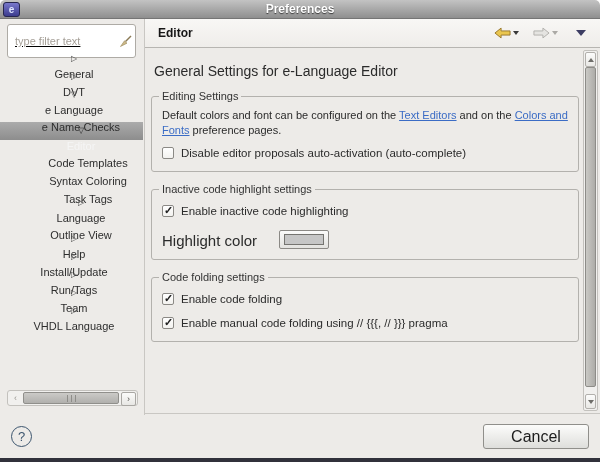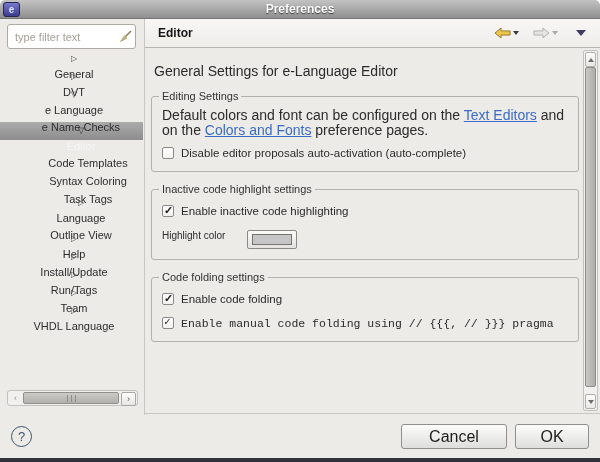--- a/index.html
+++ b/index.html
@@ -11,23 +11,23 @@
   
   .titlebar { position:absolute; left:0; top:0; width:600px; height:19px;
               background:linear-gradient(#c3c3c3,#8f8f8f); border-bottom:1px solid #757575;
               border-radius:5px 5px 0 0; display:flex; align-items:center; box-sizing:border-box; }
   .app-icon { position:absolute; left:3px; top:2px; width:17px; height:15px; }
   .win-title { width:100%; text-align:center; font-size:12px; font-weight:bold; color:#fff;
                text-shadow:0 1px 1px rgba(0,0,0,0.65); }
 
   
   .sidebar { position:absolute; left:0; top:19px; width:143px; height:391px; }
-  .filter-box { position:absolute; left:7px; top:5px; width:129px; height:25px; background:#fff;
+  .filter-box { position:absolute; left:7px; top:5px; width:129px; height:34px; background:#fff;
                 border:1px solid #aeaba5; border-radius:3px; display:flex; align-items:center;
-                padding:0 3px 0 5px; box-sizing:border-box; }
+                padding:0 3px 0 5px; box-sizing:border-box;text-decoration:underline; }
   .filter-box input { border:none; outline:none; background:transparent; flex:1; min-width:0;
                       font-family:"Liberation Sans",sans-serif; font-size:11px; color:#333; }
   .filter-box input::placeholder { color:#a59f97; }
   .broom { flex:0 0 13px; }
 
   .tree { position:absolute; left:0; top:31px; right:0; }
   .tree-row { height:18px; display:flex; align-items:center; font-size:11px; color:#2d2d2d;
               cursor:default; white-space:nowrap;flex-direction:column; }
   .lvl0 { padding-left:5px; } .lvl1 { padding-left:19px; } .lvl2 { padding-left:33px; }
   .twisty { flex:0 0 17px; font-size:8px; color:#4c4c4c; line-height:18px; }
@@ -68,34 +68,34 @@
 
   .viewport { position:absolute; left:0; top:29px; right:0; height:366px;
               border-bottom:1px solid #c9c7c3; box-sizing:border-box; }
   .content { position:absolute; left:6px; top:0; right:21px; }
   .intro { margin:15px 0 0 3px; font-size:14px; color:#2b2b2b; }
 
   .group { position:relative; border:1px solid #b3b1ad; border-radius:3px; margin-top:17px;
            padding:11px 8px 8px 8px; }
   .group-title { position:absolute; top:-7px; left:7px; background:#edebe8; padding:0 3px;
                  font-size:11px; color:#333; }
-  .para { margin:0 0 8px 2px; font-size:14px; line-height:15px; color:#2b2b2b; }
+  .para { margin:0 0 8px 2px; font-size:11px; line-height:15px; color:#2b2b2b; }
   a.link { color:#3b6cc5; text-decoration:underline; cursor:pointer; }
 
   .cb-row { display:flex; align-items:flex-start; gap:7px; margin:3px 0 2px 2px;
             font-size:11.5px; line-height:15px; color:#2b2b2b; }
-  .cb-row + .cb-row { margin-top:9px;font-family:Liberation Mono, monospace; }
+  .cb-row + .cb-row { margin-top:9px; }
   .cb { flex:0 0 12px; width:12px; height:12px; margin-top:1px; border:1px solid #8b8985;
         border-radius:2px; background:linear-gradient(#ffffff,#f3f2ef); position:relative;
         box-sizing:border-box; }
   .cb.checked::after { content:"\2713"; position:absolute; left:1px; top:-3px; font-size:11px;
                        font-weight:bold; color:#222; }
   .w-narrow { max-width:345px; }
 
-  .color-row { display:flex; align-items:flex-start; gap:22px; margin:11px 0 2px 2px; font-size:10px;
+  .color-row { display:flex; align-items:flex-end; gap:22px; margin:11px 0 2px 2px; font-size:15px;
                color:#2b2b2b; }
   .color-btn { width:50px; height:19px; border:1px solid #8b8985; border-radius:2px;
                background:linear-gradient(#fbfbfa,#e3e2df); display:flex; align-items:center;
                justify-content:center; box-sizing:border-box; }
   .color-swatch { width:40px; height:11px; border:1px solid #757470; box-sizing:border-box; }
 
   
   .vscroll { position:absolute; top:2px; right:2px; bottom:2px; width:15px;
              border:1px solid #c3c1bd; border-radius:2px; background:#f1f0ee; box-sizing:border-box; }
   .vs-btn { position:absolute; left:1px; right:1px; height:13px; border:1px solid #b2b0ac;
@@ -294,17 +294,16 @@
         <div class="vs-btn vs-down">
           <span class="tri-down"></span>
         </div>
       </div>
     </div>
   </div>
 
   <div class="footer">
     <button class="help-btn">?</button>
     <button class="btn btn-cancel">Cancel</button>
-    <button class="btn btn-ok">OK</button>
   </div>
 
   <div class="bottom-strip"></div>
 </div>
 
 </body></html>

